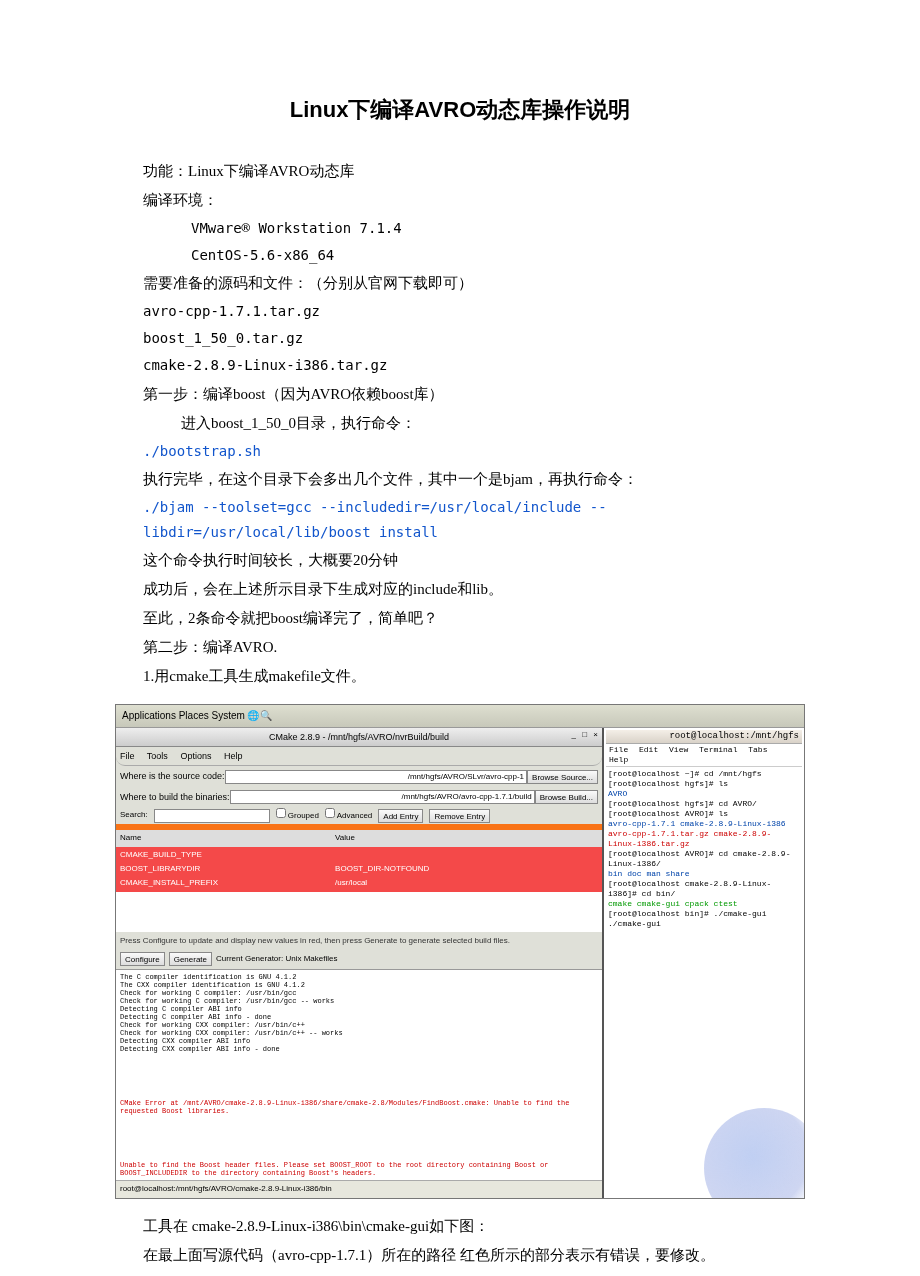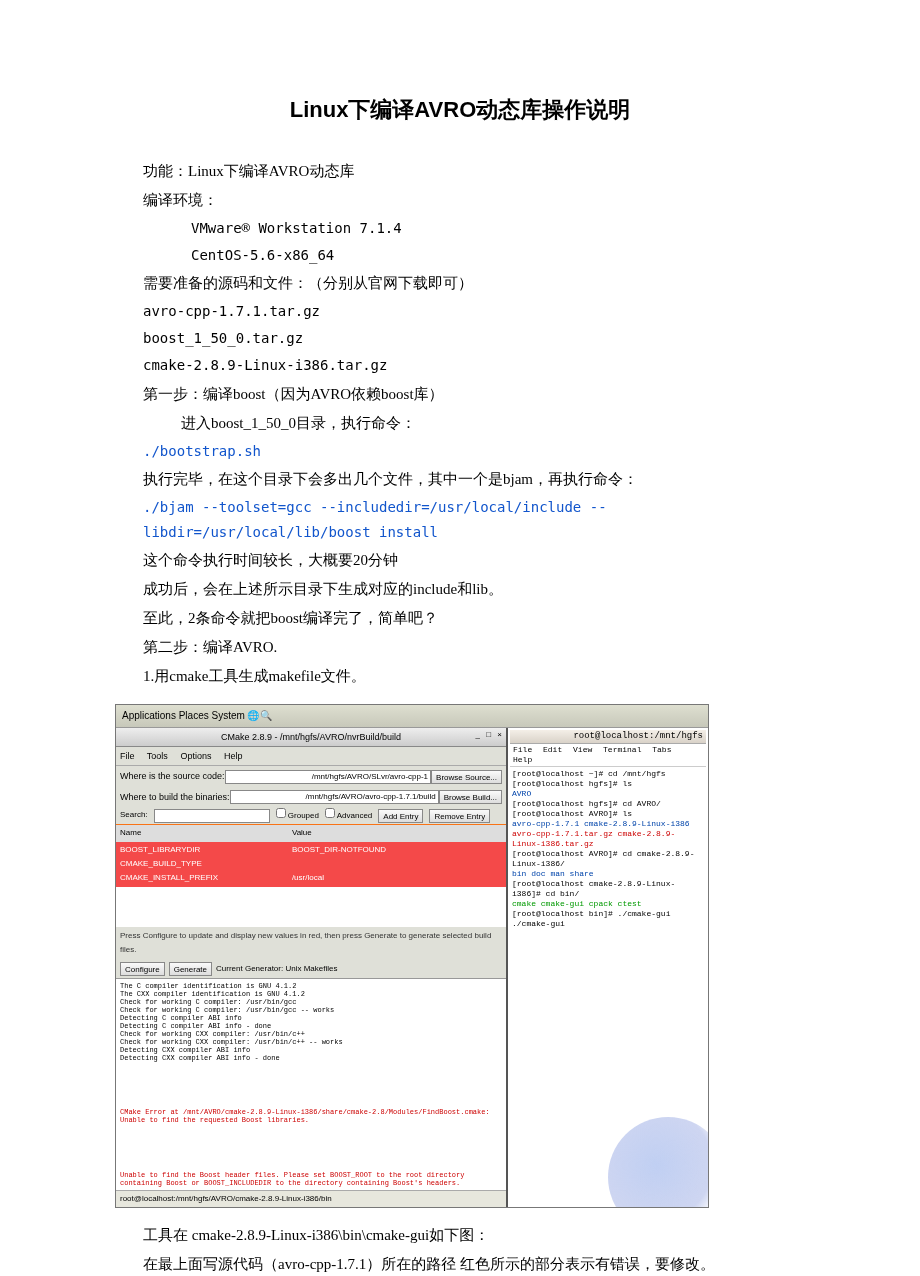--- a/index.html
+++ b/index.html
@@ -19,21 +19,21 @@
       text-align: center;
       margin-bottom: 28px;
     }
     .line { margin-bottom: 2px; margin-left: 28px; }
     .indent { padding-left: 48px; }
     .blue { color: #1155cc; font-family: "Consolas", monospace; font-size: 14px; }
     .mono { font-family: "Consolas", monospace; font-size: 14px; }
     
     
     .shot {
-      width: 594px;
+      width: 690px;
       margin: 14px 0 14px 0;
       font-family: Arial, sans-serif;
       font-size: 9px;
       position: relative;
       border: 1px solid #777;
       background: #dfe0d8;
       display: flex;
       flex-direction: column;
       overflow: hidden;
     }
@@ -71,20 +71,21 @@
       border-bottom: 1px solid #888;
       display:flex;
       justify-content:center;
       position:relative;
     }
     .shot .wintitle .btns{position:absolute;right:2px;top:0;font-size:8px;letter-spacing:2px;}
     .shot .menubar {
       padding: 1px 4px;
       font-size: 9px;
       border-bottom: 1px solid #aaa;
+      border-radius: 9px;
     }
     .shot .menubar span { margin-right: 10px; }
     .shot .row {
       display: flex;
       padding: 2px 4px;
       align-items:center;
     }
     .shot input.txt {
       flex:1;
       font-size:8px;
@@ -97,21 +98,21 @@
     .shot .btn {
       border:1px solid #888;
       background:linear-gradient(#fafafa,#ddd);
       padding:0 4px;
       font-size:8px;
       height:14px;
       line-height:13px;
     }
     .shot .optrow {
       display:flex; padding:1px 4px; gap:6px; font-size:8px; align-items:center;
-      border-bottom:1px solid #f97316;
+      border-bottom:6px solid #f97316;
     }
     .shot .tblhead {
       display:flex; background:#ddd; font-size:8px; padding:1px 4px;
     }
     .shot .tblhead .col1{width:45%;}
     .shot .redlist {
       background:#f44949;
       color:#fff;
       font-size:8px;
       padding:1px 4px;
@@ -220,26 +221,26 @@
         <label><input type="checkbox" style=""> <span>Advanced</span></label>
         <span class="btn">Add Entry</span>
         <span class="btn">Remove Entry</span>
       </div>
       <div class="tblhead">
         <div class="col1">Name</div>
         <div>Value</div>
       </div>
       <div class="redlist">
         <div>
+            <span class="c1">CMAKE_BUILD_TYPE</span>
+            <span></span>
+          </div>
+        <div>
             <span class="c1">BOOST_LIBRARYDIR</span>
             <span>BOOST_DIR-NOTFOUND</span>
-          </div>
-        <div>
-            <span class="c1">CMAKE_BUILD_TYPE</span>
-            <span></span>
           </div>
         <div>
             <span class="c1">CMAKE_INSTALL_PREFIX</span>
             <span>/usr/local</span>
           </div>
       </div>
       <div class="whitearea"></div>
       <div class="hint">Press Configure to update and display new values in red, then press Generate to generate selected build files.</div>
       <div class="gen">
         <span class="btn">Configure</span>

